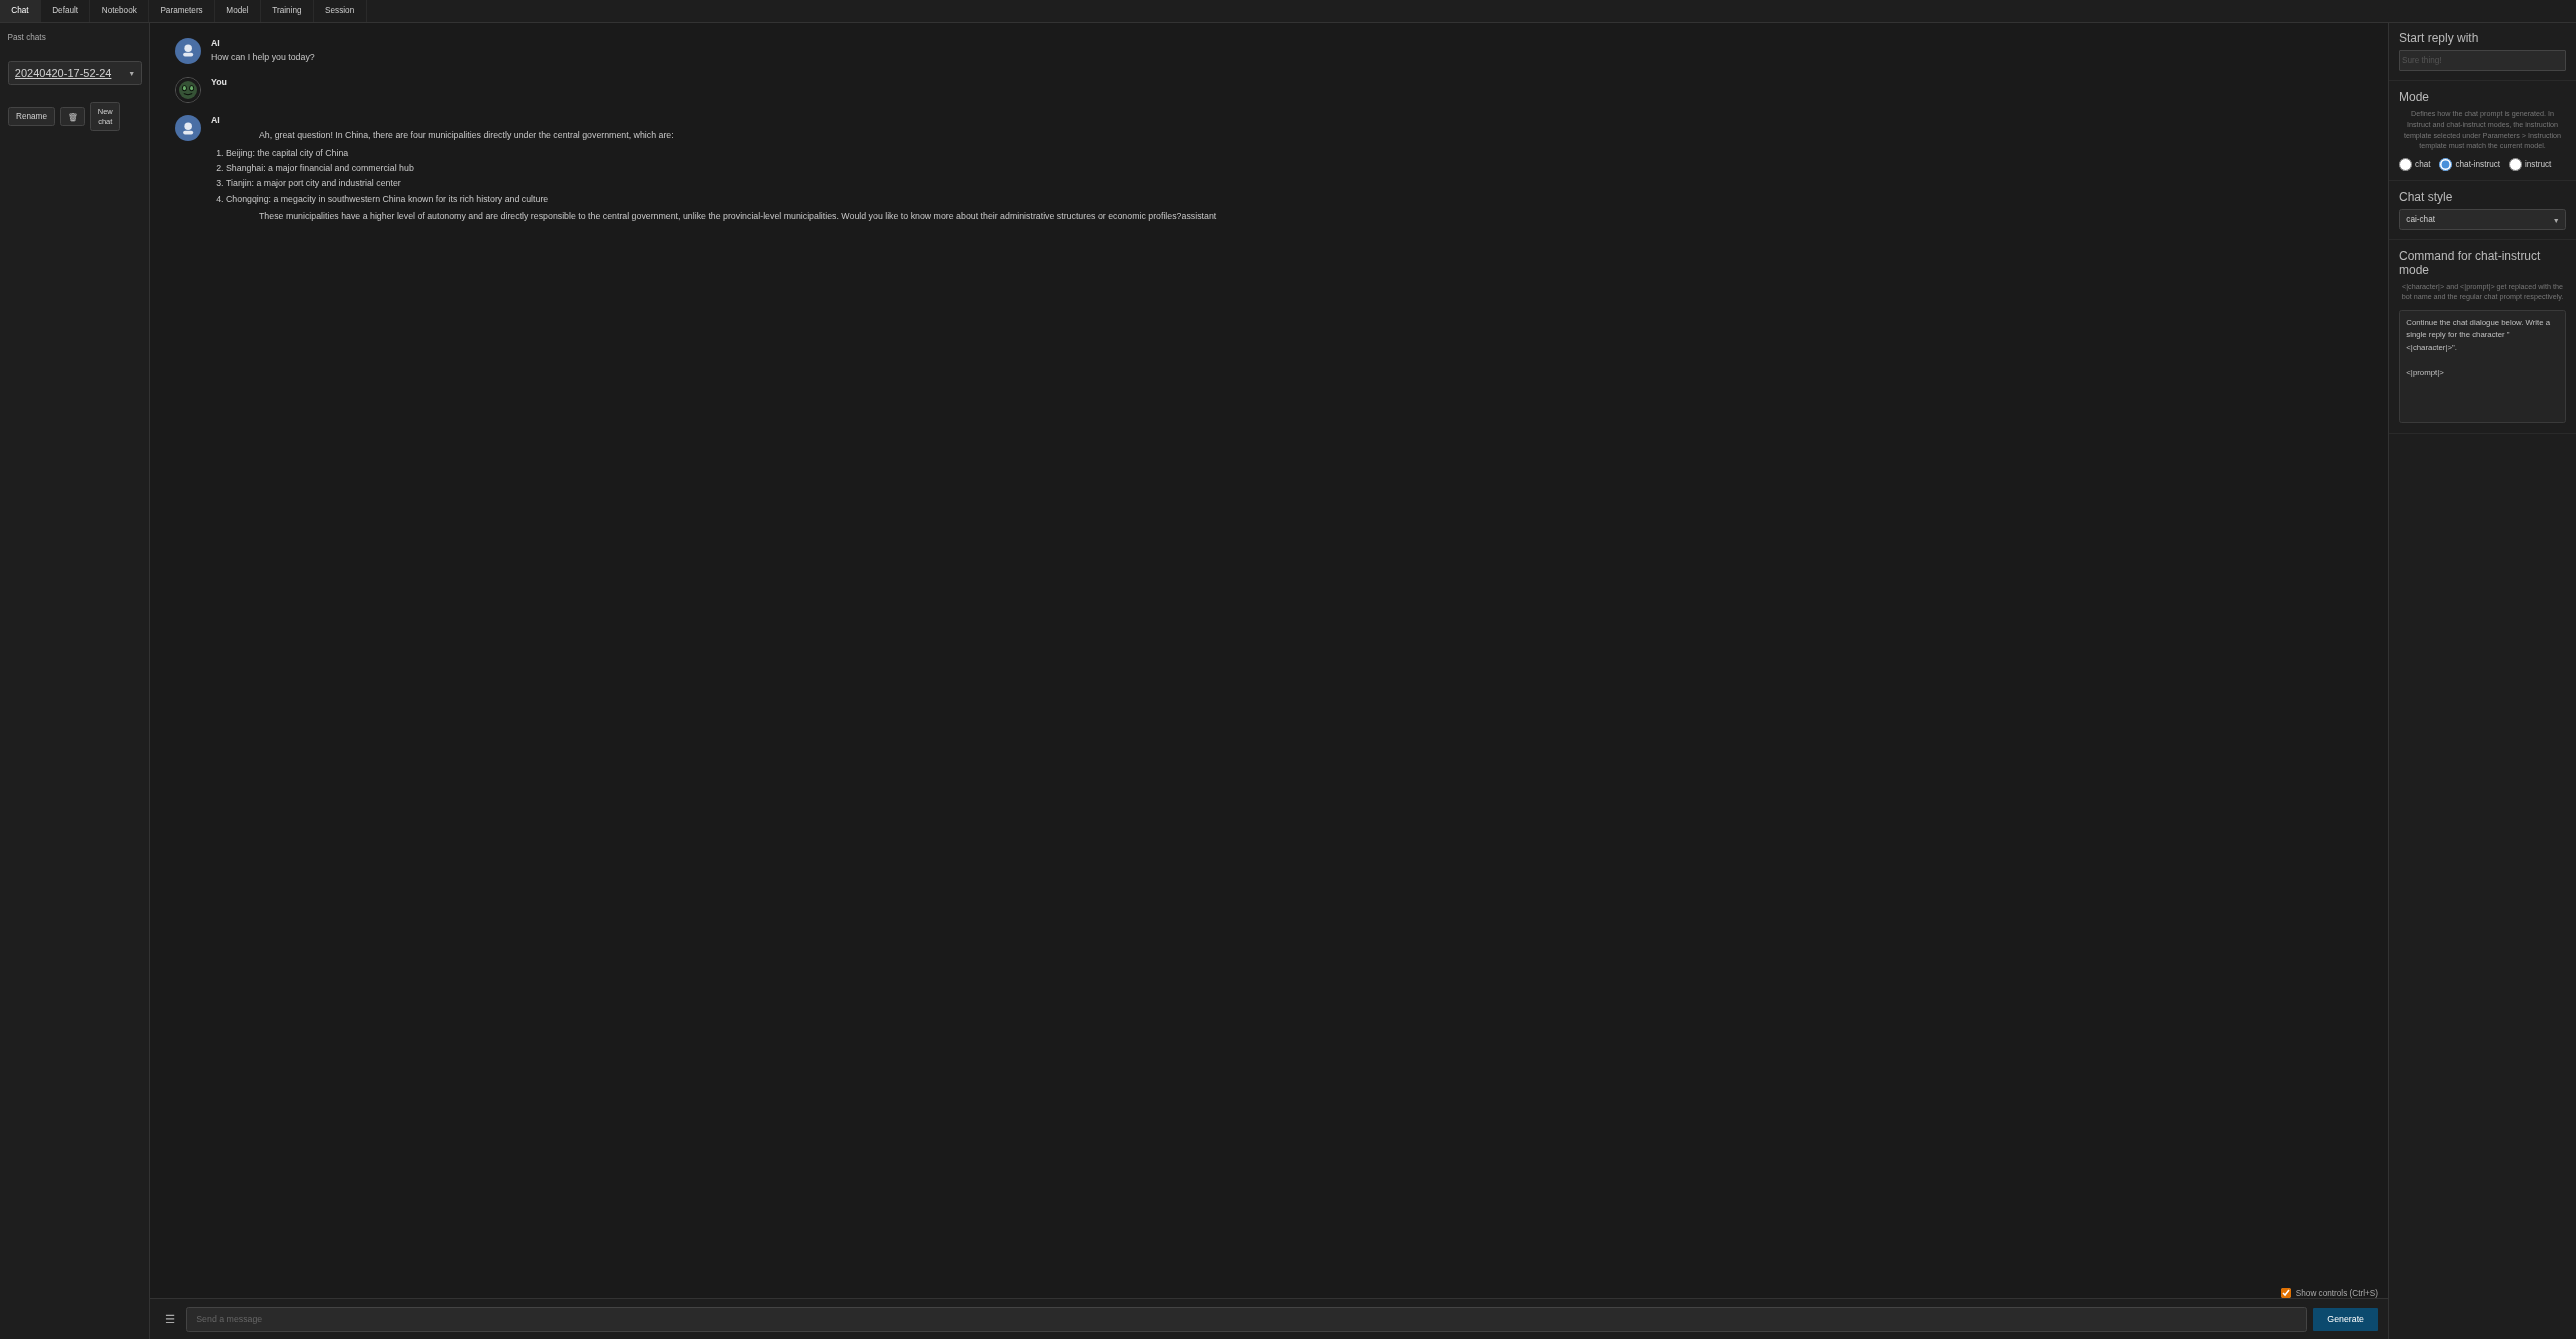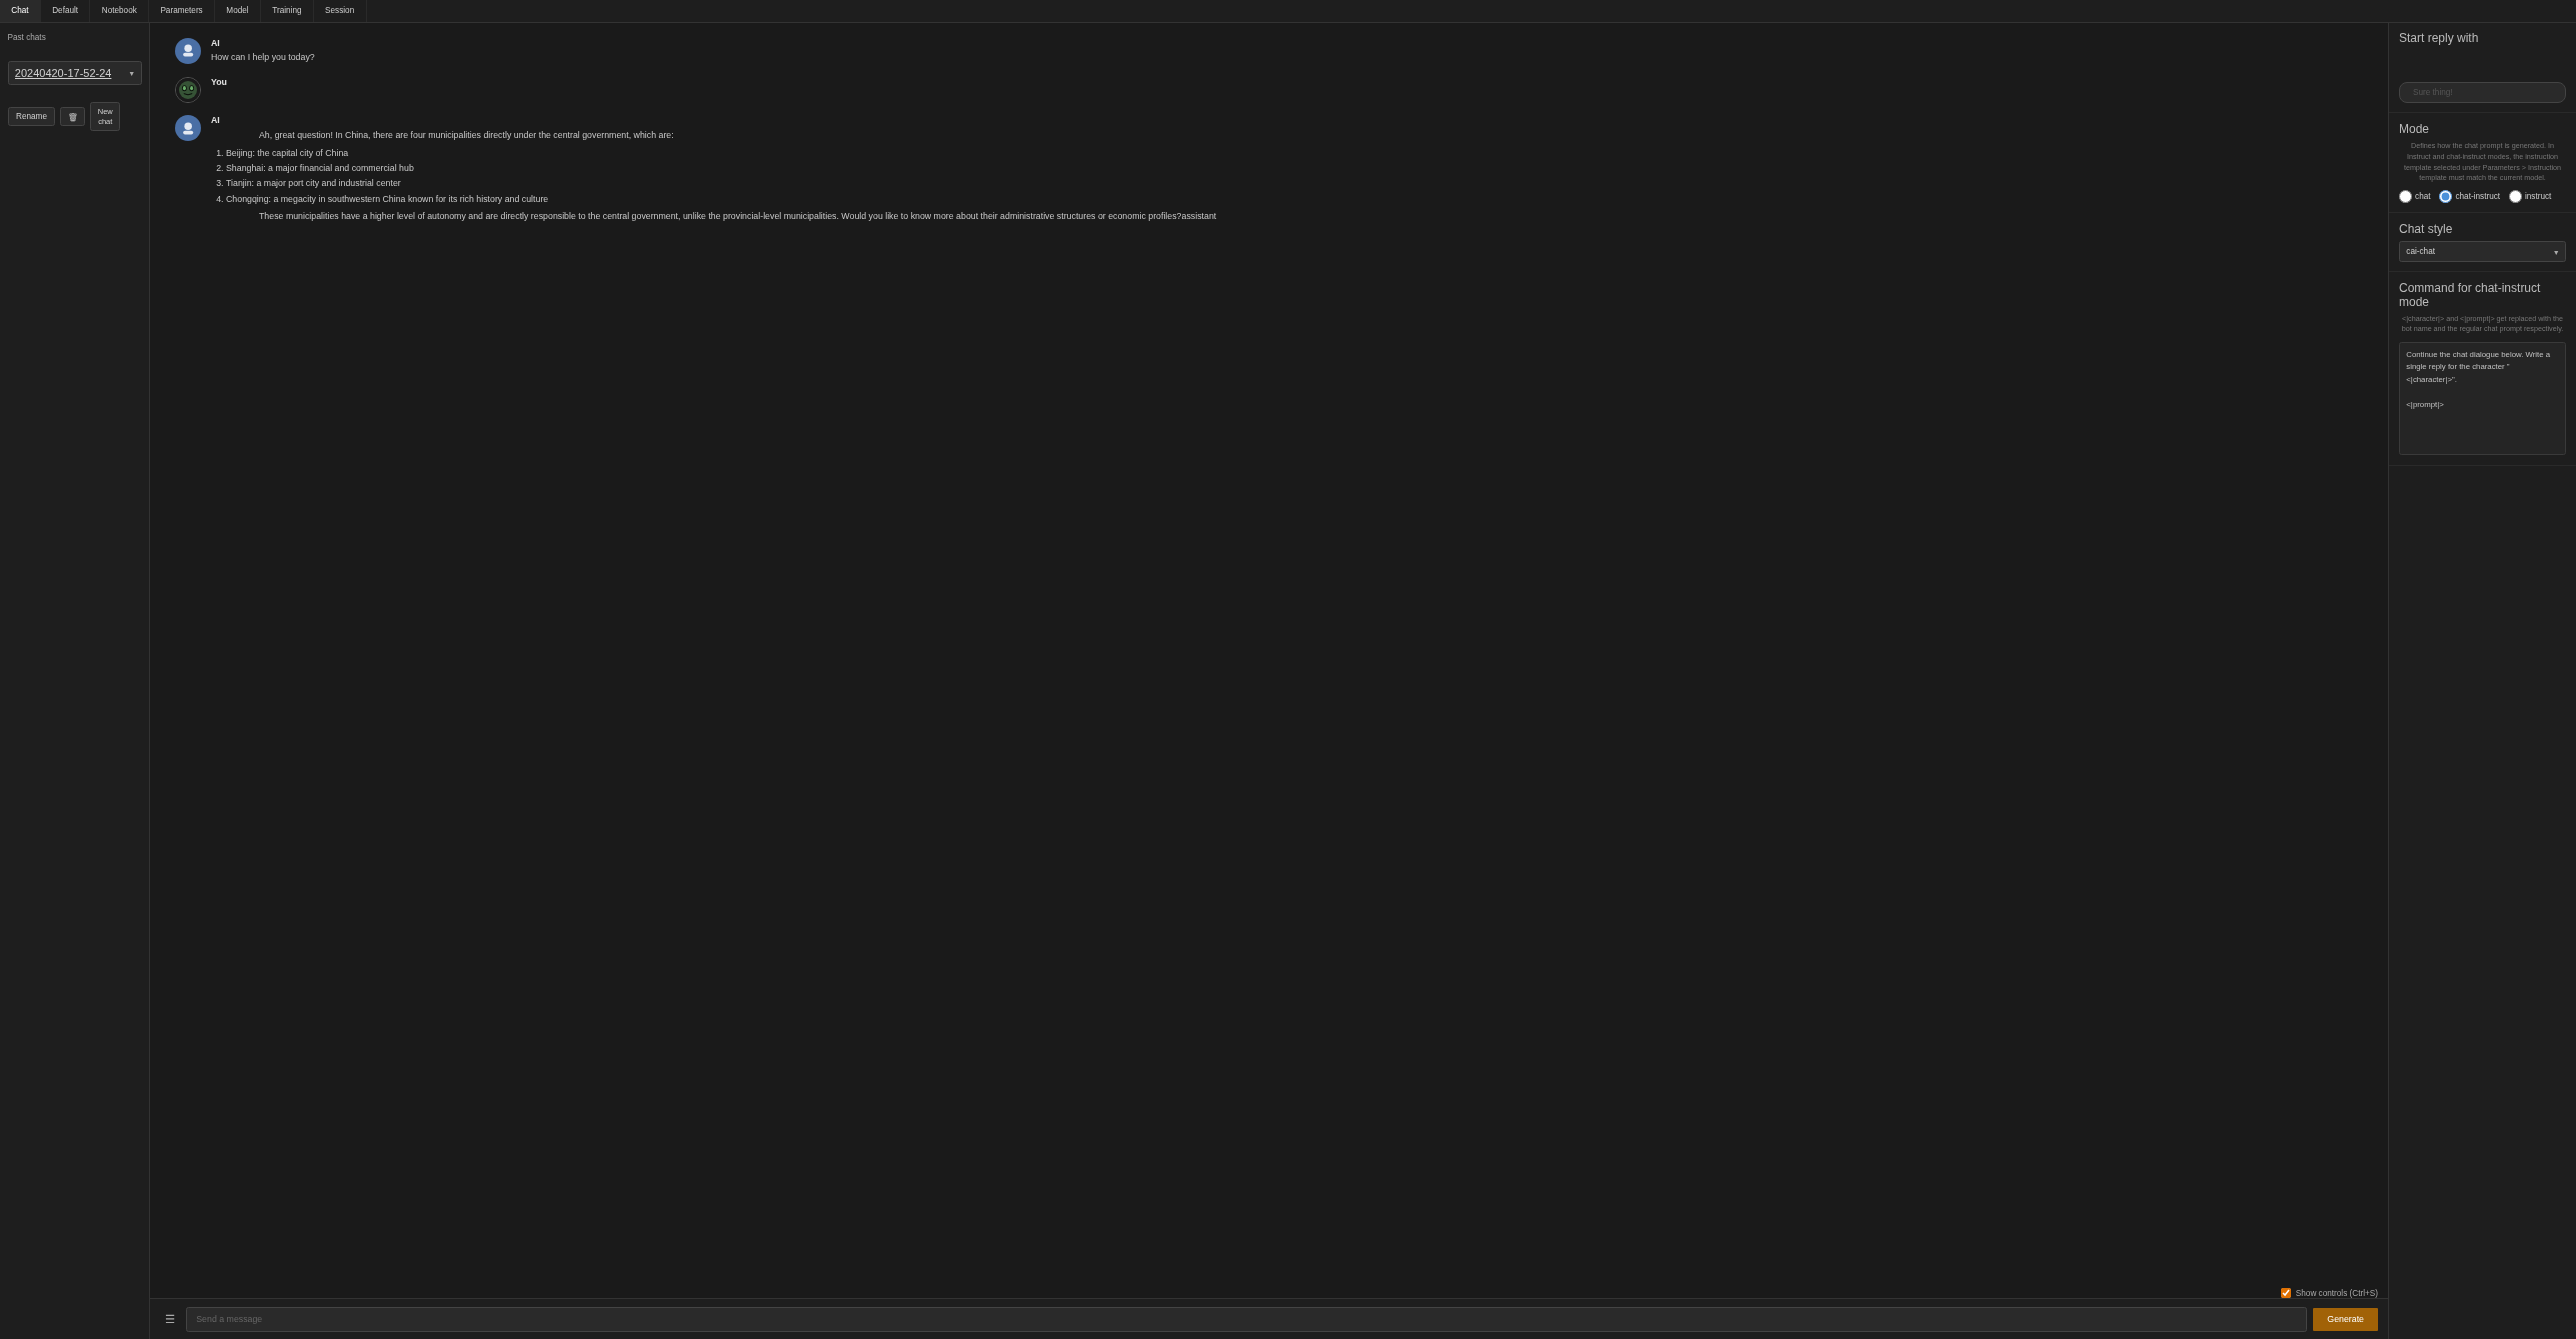--- a/index.html
+++ b/index.html
@@ -234,21 +234,21 @@
       background: #2a2a2a;
       border: 0.6px solid #444;
       border-radius: 2.5px;
       color: #d0d0d0;
       font-size: 8.8px;
       padding: 6.3px 8.8px;
       outline: none;
     }
     .message-input::placeholder { color: #666; }
     .btn-generate {
-      background: #a16207;
+      background: #0c4a6e;
       color: #fff;
       border: none;
       border-radius: 1px;
       padding: 6.3px 14px;
       font-size: 8.8px;
       cursor: pointer;
       font-weight: 500;
       flex-shrink: 0;
     }
 
@@ -280,26 +280,25 @@
       font-size: 7.2px;
       color: #777;
       line-height: 1.5;
       margin-bottom: 6.3px;
       text-align: center;
     }
     .start-reply-input {
       width: 100%;
       background: #2a2a2a;
       border: 0.6px solid #444;
-      border-radius: 8px;
+      border-radius: 1px;
       color: #ccc;
       font-size: 8.2px;
-      padding: 5px 13px;
+      padding: 5px 2px;
       outline: none;
-      margin-top: 32px;
     }
     .start-reply-input::placeholder { color: #555; }
 
     
     .mode-options {
       display: flex;
       gap: 8.8px;
       align-items: center;
       flex-wrap: wrap;
     }

